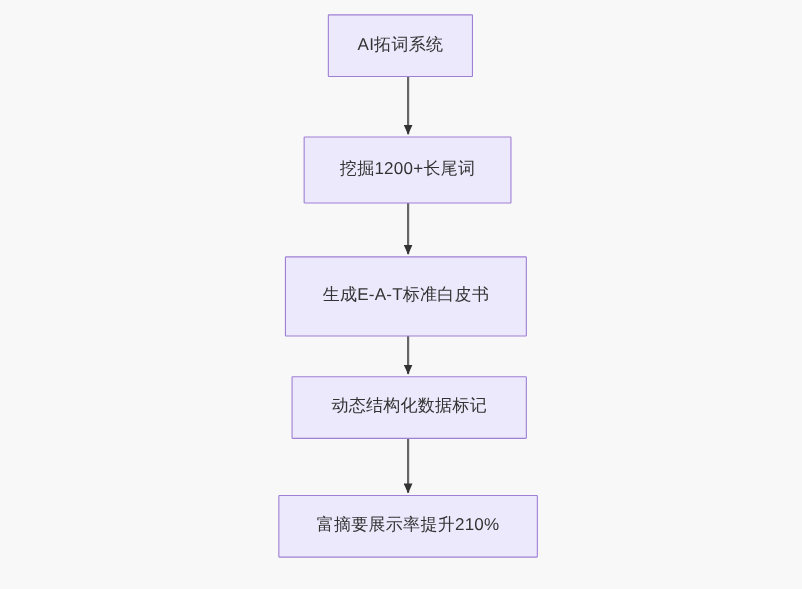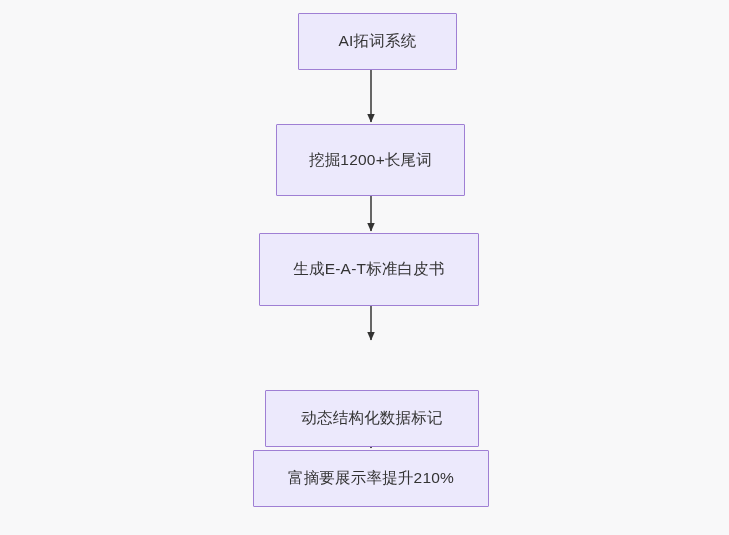--- a/index.html
+++ b/index.html
@@ -37,24 +37,24 @@
     justify-content: center;
     z-index: 2;
   }
   .node-label {
     font-size: 15.5px;
     line-height: 1.2;
     color: #333333;
     white-space: nowrap;
     letter-spacing: 0.2px;
   }
-  .n1 { left: 298px; top: 13px;  width: 159px; height: 57px; }
-  .n2 { left: 276px; top: 124px; width: 189px; height: 72px; }
+  .n1 { left: 298px; top: 13px;  width: 132px; height: 57px; }
+  .n2 { left: 276px; top: 124px; width: 189px; height: 61px; }
   .n3 { left: 259px; top: 233px; width: 220px; height: 73px; }
-  .n4 { left: 265px; top: 342px; width: 214px; height: 57px; margin-top: 48px; }
+  .n4 { left: 265px; top: 342px; width: 214px; height: 57px; }
   .n5 { left: 253px; top: 450px; width: 236px; height: 57px; justify-content: center; }
 </style>
 </head>
 <body>
 
 <div id="flow-canvas">
 
   <svg class="edge-layer" viewBox="0 0 729 535" width="729" height="535" xmlns="http://www.w3.org/2000/svg">
     <defs>
       <marker id="arrowhead" markerWidth="9" markerHeight="8" refX="8.5" refY="4" orient="auto" markerUnits="userSpaceOnUse">

